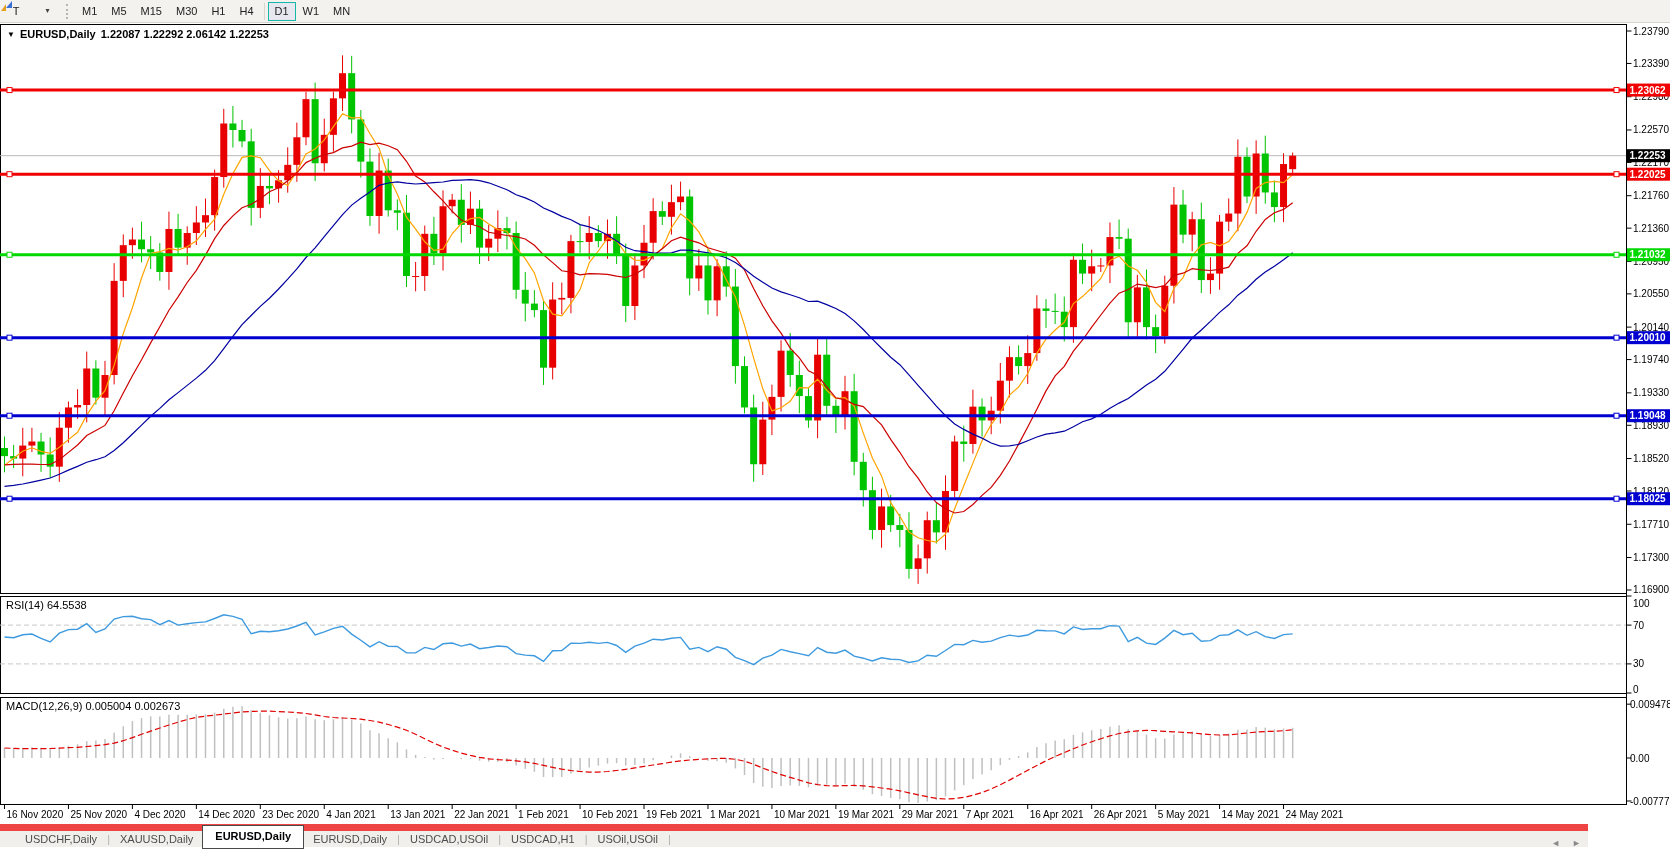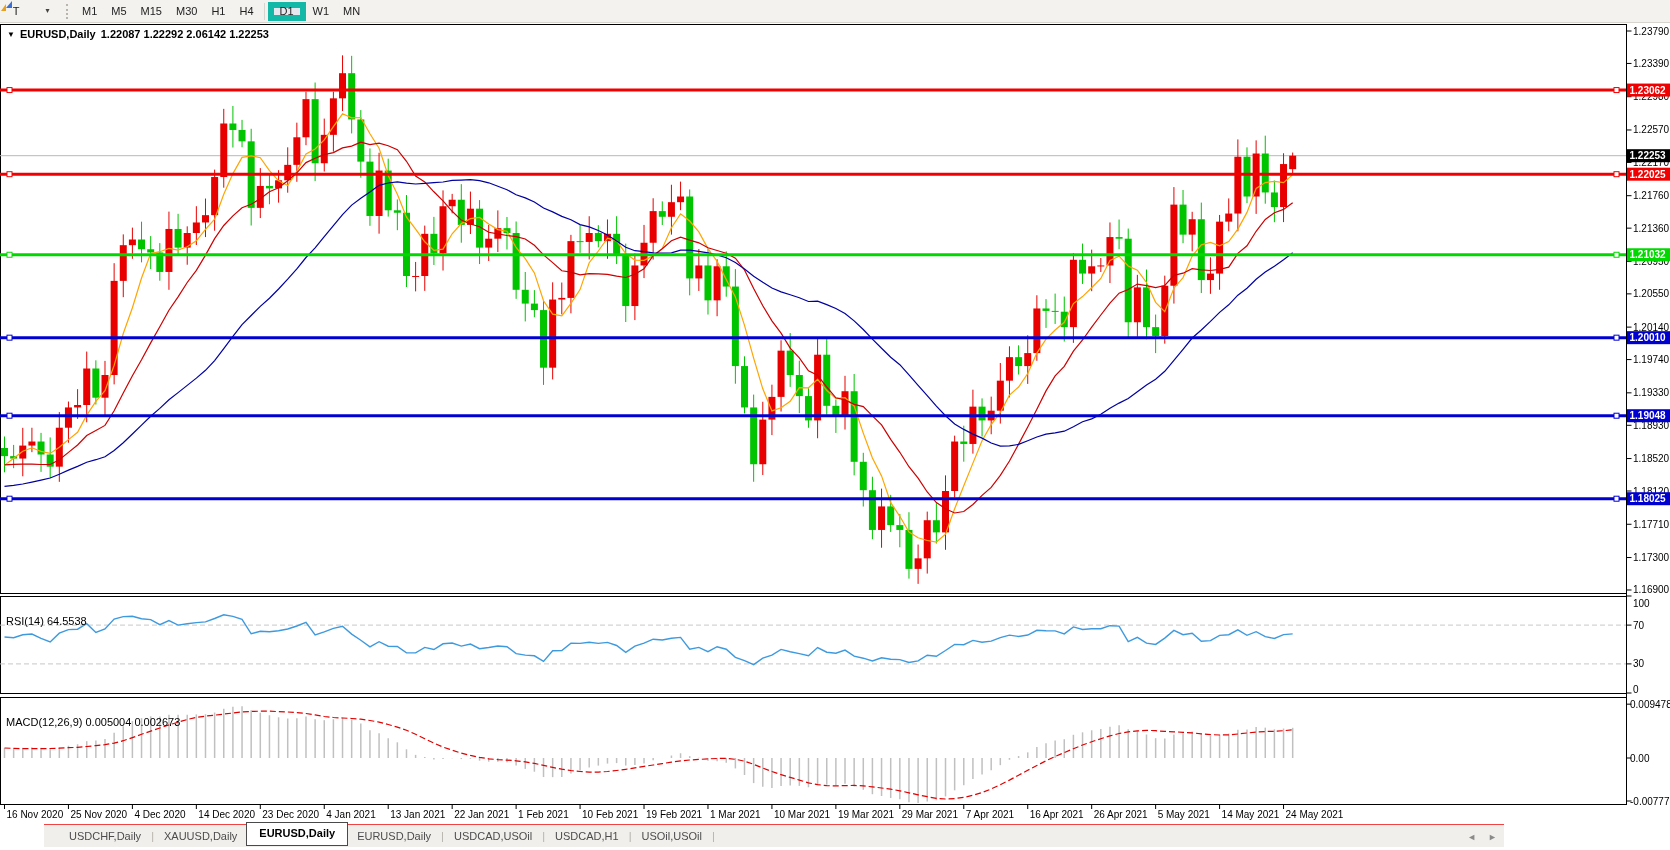--- a/index.html
+++ b/index.html
@@ -3,39 +3,39 @@
 <meta charset="utf-8">
 <style>
   html,body{margin:0;padding:0;width:1670px;height:850px;overflow:hidden;
     font-family:"Liberation Sans",sans-serif;background:#fff;position:relative;}
   *{box-sizing:border-box;}
 
   .toolbar{position:absolute;left:0;top:0;width:1670px;height:23px;background:#f4f2ef;
     border-bottom:1px solid #d7d4ce;display:flex;align-items:center;padding-left:3px;z-index:5;}
   .tbtn{height:19px;min-width:26px;padding:0 6px;display:flex;align-items:center;justify-content:center;
     font-size:11px;color:#222;border:1px solid transparent;background:transparent;cursor:default;}
-  .tbtn.active{background:#e7e7f0;border:6px solid #14b8a6;}
+  .tbtn.active{background:#e7e7f0;border:1px solid #14b8a6;}
   .icon-btn{min-width:34px;gap:3px;}
   .caret{font-size:8px;color:#444;line-height:1;}
   .grip{width:3px;height:15px;border-left:2px dotted #b9b5ad;margin:0 6px 0 3px;}
   .vsep{width:1px;height:17px;background:#d8d5cf;margin:0 3px;}
 
   .chart-title{position:absolute;left:7px;top:28px;font-size:11px;font-weight:bold;color:#000;
     display:flex;align-items:center;gap:5px;z-index:4;}
   .chart-title .tri{font-size:8px;}
-  .ind-label{position:absolute;left:6px;font-size:11px;color:#000;z-index:4;margin-top:16px;}
+  .ind-label{position:absolute;left:6px;font-size:11px;color:#000;z-index:4;}
   #rsiLabel{top:599px;}
   #macdLabel{top:700px;}
 
   svg{position:absolute;left:0;top:0;z-index:1;}
   svg text{font-family:"Liberation Sans",sans-serif;}
 
-  .tabbar{position:absolute;left:0;top:824px;width:1460px;height:23px;background:#f1efec;
-    border-top:1px solid #ef4444;display:flex;align-items:center;padding-left:16px;
-    font-size:11px;color:#4c4c4c;z-index:5;margin-left:44px;}
+  .tabbar{position:absolute;left:0;top:824px;width:1588px;height:23px;background:#f1efec;
+    border-top:7px solid #ef4444;display:flex;align-items:center;padding-left:16px;
+    font-size:11px;color:#4c4c4c;z-index:5;}
   .tab{padding:3px 9px;white-space:nowrap;cursor:default;}
   .tab.active{background:#fff;border:1px solid #4a4a4a;font-weight:bold;color:#000;
     margin-top:-4px;padding:4px 12px 6px;}
   .tabsep{color:#b3b0a9;margin:0 1px;}
   .scroll-arrows{position:absolute;right:7px;top:7px;color:#8a8a8a;font-size:9px;display:flex;gap:12px;}
   .scroll-arrows span{cursor:default;}
 </style>
 </head>
 <body>
 

